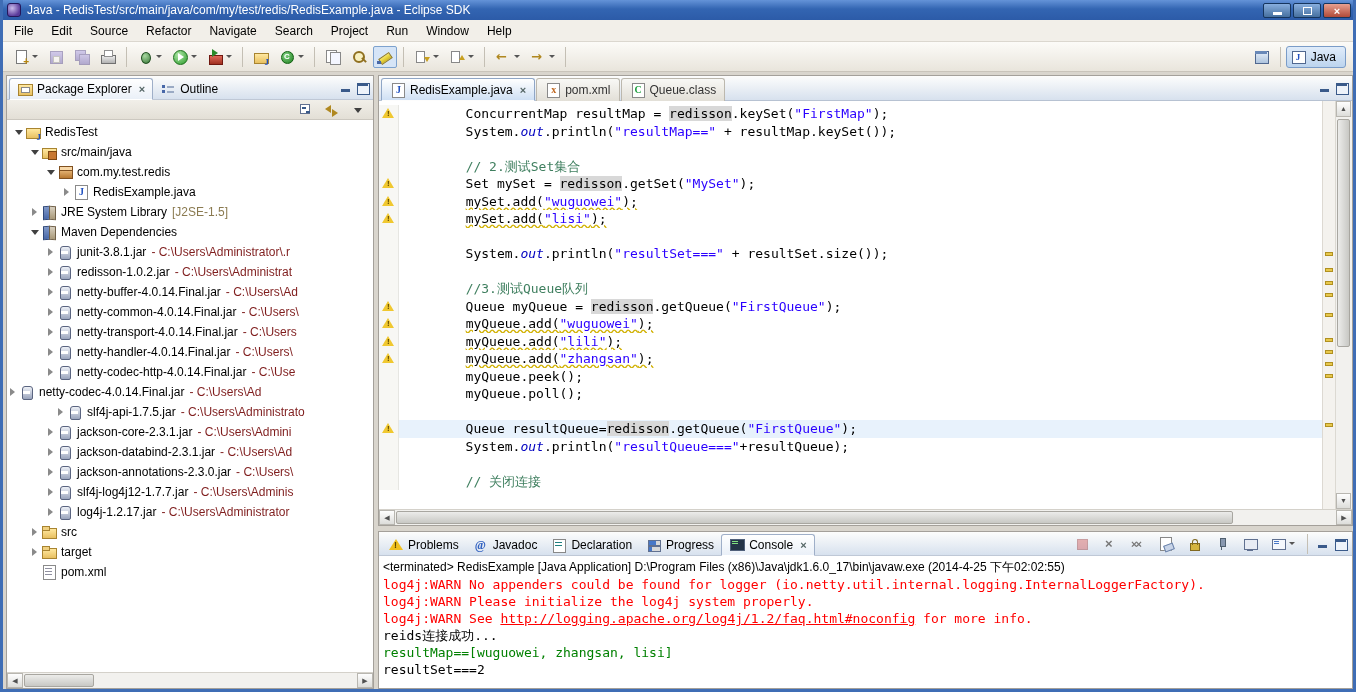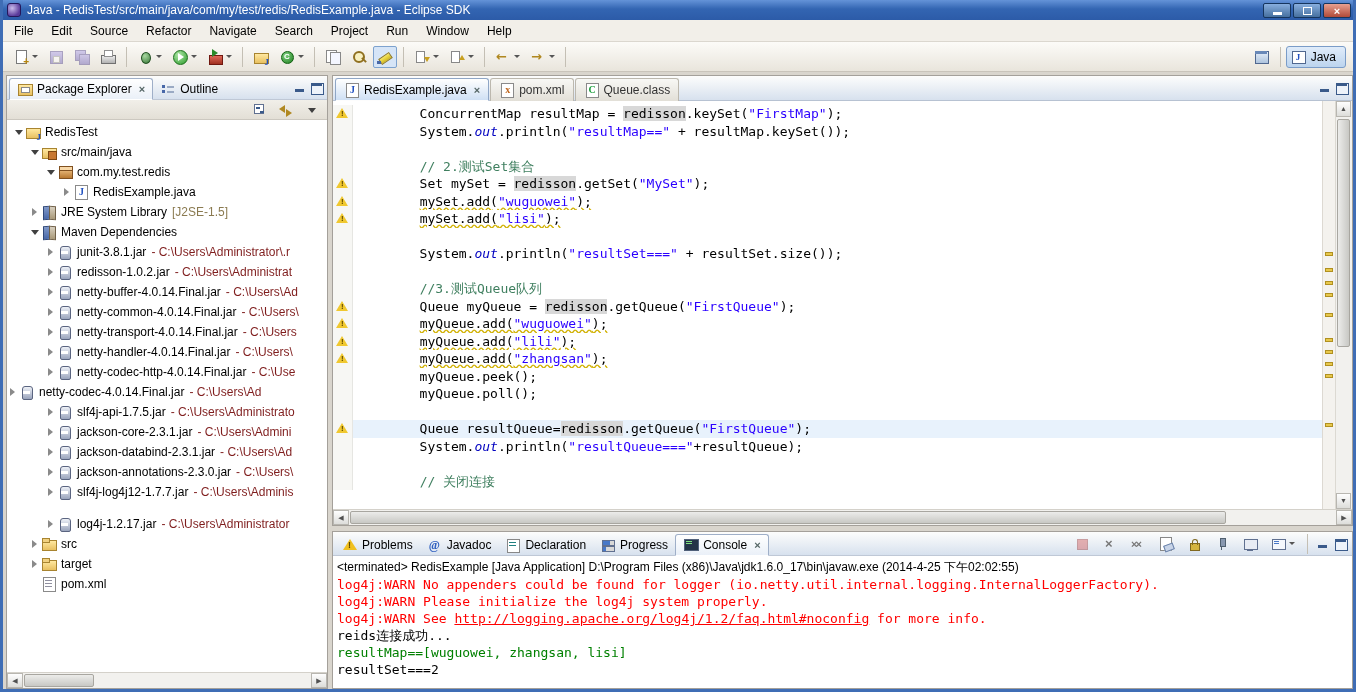--- a/index.html
+++ b/index.html
@@ -112,21 +112,21 @@
   .i-minview::before{left:3px;top:9px;width:9px;height:3px;background:#3a5a8a;}
   .i-maxview::before{left:2px;top:3px;width:11px;height:10px;border:1px solid #3a5a8a;background:#eef3fa;}
   .i-maxview::after{left:2px;top:3px;width:11px;height:3px;background:#3a5a8a;}
   .i-collapseall::before{left:2px;top:2px;width:8px;height:8px;border:1px solid #607090;background:#fff;}
   .i-collapseall::after{left:4px;top:5px;width:4px;height:2px;background:#3a5a8a;box-shadow:4px 4px 0 #3a5a8a;}
   .i-linkeditor::before{left:1px;top:3px;border-right:6px solid #b08820;border-top:4px solid transparent;border-bottom:4px solid transparent;}
   .i-linkeditor::after{left:8px;top:7px;border-left:6px solid #b08820;border-top:4px solid transparent;border-bottom:4px solid transparent;}
   .i-viewmenu::after{left:4px;top:6px;border-top:5px solid #404040;border-left:4px solid transparent;border-right:4px solid transparent;}
   
   .main{flex:1;display:flex;background:#d9d5cd;padding:3px 0 0 3px;gap:4px;min-height:0;}
-  .left-panel{width:322px;flex:none;display:flex;flex-direction:column;border:1px solid #a4a09a;background:#fff;min-height:0;}
+  .left-panel{width:368px;flex:none;display:flex;flex-direction:column;border:1px solid #a4a09a;background:#fff;min-height:0;}
   .right-col{flex:1;display:flex;flex-direction:column;min-width:0;min-height:0;}
   .sash{height:5px;flex:none;}
   
   .view-tabs{height:24px;flex:none;display:flex;align-items:flex-end;background:linear-gradient(#fdfdfc,#d7e1ee);border-bottom:1px solid #bfc8d6;padding-left:2px;}
   .vtab{display:inline-flex;align-items:center;gap:4px;height:22px;padding:0 7px;border-radius:3px 3px 0 0;position:relative;top:1px;white-space:nowrap;}
   .vtab.active{background:linear-gradient(#ffffff,#eaf0f8);border:1px solid #9fafc8;border-bottom:1px solid #fff;}
   .tab-close{color:#566;font-weight:bold;font-size:11px;margin-left:3px;}
   .viewctl{margin-left:auto;display:flex;gap:1px;padding-right:2px;align-self:center;}
   .view-toolbar{height:20px;flex:none;background:linear-gradient(#f1efe9,#e3dfd6);display:flex;justify-content:flex-end;align-items:center;gap:2px;padding-right:3px;border-bottom:1px solid #ccc8c0;}
   
@@ -379,21 +379,21 @@
             <span class="ic i-jar"></span>
             <span class="tree-label">netty-codec-http-4.0.14.Final.jar</span>
             <span class="tree-suffix">- C:\Use</span>
           </div>
           <div class="tree-row" style="">
             <span class="tw col"></span>
             <span class="ic i-jar"></span>
             <span class="tree-label">netty-codec-4.0.14.Final.jar</span>
             <span class="tree-suffix">- C:\Users\Ad</span>
           </div>
-          <div class="tree-row" style="padding-left: 38px; text-align: center;">
+          <div class="tree-row" style="padding-left: 48px; text-align: center;">
             <span class="tw col"></span>
             <span class="ic i-jar"></span>
             <span class="tree-label">slf4j-api-1.7.5.jar</span>
             <span class="tree-suffix">- C:\Users\Administrato</span>
           </div>
           <div class="tree-row" style="padding-left: 38px;">
             <span class="tw col"></span>
             <span class="ic i-jar"></span>
             <span class="tree-label">jackson-core-2.3.1.jar</span>
             <span class="tree-suffix">- C:\Users\Admini</span>
@@ -409,21 +409,21 @@
             <span class="ic i-jar"></span>
             <span class="tree-label">jackson-annotations-2.3.0.jar</span>
             <span class="tree-suffix">- C:\Users\</span>
           </div>
           <div class="tree-row" style="padding-left: 38px;">
             <span class="tw col"></span>
             <span class="ic i-jar"></span>
             <span class="tree-label">slf4j-log4j12-1.7.7.jar</span>
             <span class="tree-suffix">- C:\Users\Adminis</span>
           </div>
-          <div class="tree-row" style="padding-left: 38px; margin-top: 12px;">
+          <div class="tree-row" style="padding-left: 38px;">
             <span class="tw col"></span>
             <span class="ic i-jar"></span>
             <span class="tree-label">log4j-1.2.17.jar</span>
             <span class="tree-suffix">- C:\Users\Administrator</span>
           </div>
           <div class="tree-row" style="padding-left: 22px;">
             <span class="tw col"></span>
             <span class="ic i-folder"></span>
             <span class="tree-label">src</span>
           </div>

